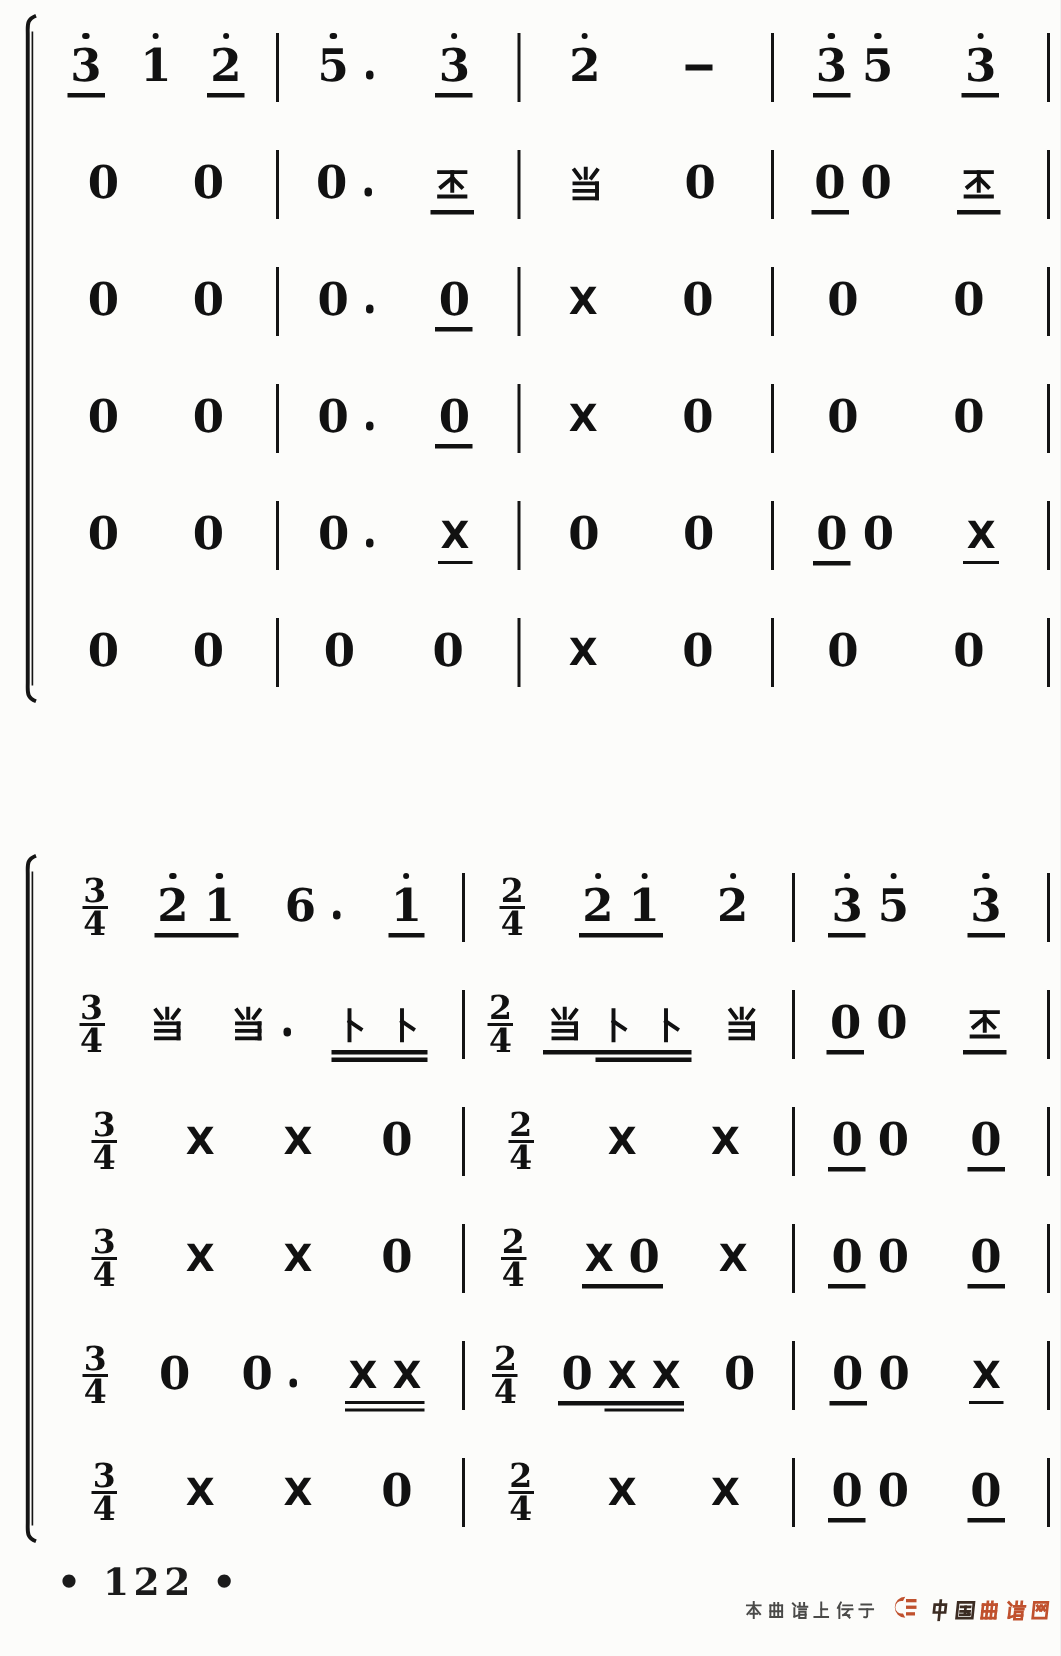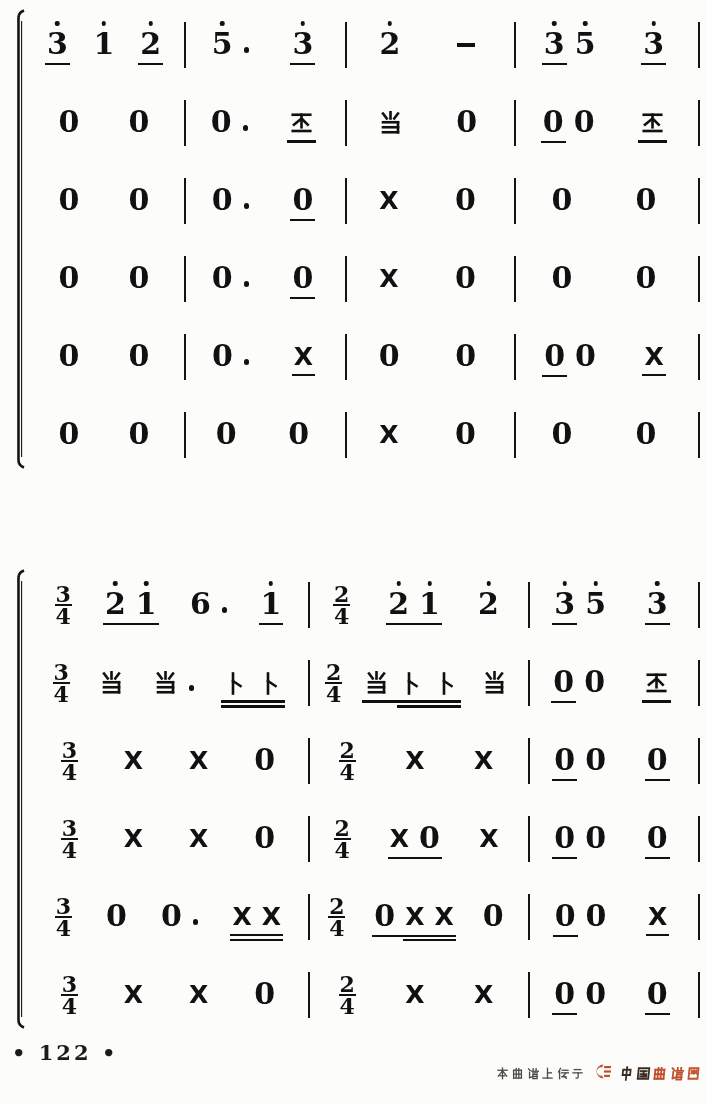--- a/index.html
+++ b/index.html
@@ -22,21 +22,21 @@
   .ul.l2{bottom:-12px;}
   .grp{position:relative;display:inline-flex;align-items:center;gap:10px;}
   .nunit{display:inline-flex;align-items:center;gap:11px;}
   .ddot{width:5.5px;height:5.5px;border-radius:50%;background:#111;transform:translateY(5px);}
   .dash{width:18px;height:3.5px;background:#111;}
   .tsig{display:flex;flex-direction:column;align-items:center;gap:2px;}
   .tsig .tn,.tsig .td{font-size:22px;font-weight:bold;line-height:16px;
          font-family:"DejaVu Serif",serif;}
   .tsig .tl{width:17px;height:2.4px;background:#111;}
   .bracket{position:absolute;left:10px;top:2px;}
-  .pageno{position:absolute;left:12px;top:1040px;font-size:21px;font-weight:bold;
+  .pageno{position:absolute;left:38px;top:1040px;font-size:25px;font-weight:bold;
           letter-spacing:3px;color:#1b1b1b;}
   .wm{position:absolute;right:6px;top:1063px;display:flex;align-items:center;gap:7px;}
   .wm-text{display:inline-flex;align-items:center;gap:2px;}
   .wm-site{display:inline-flex;align-items:center;gap:1px;transform:skewX(-6deg);}
 </style>
 </head>
 <body>
 
 <div class="page">
   <div id="sys1" class="system" style="top:6px;height:468px;">

